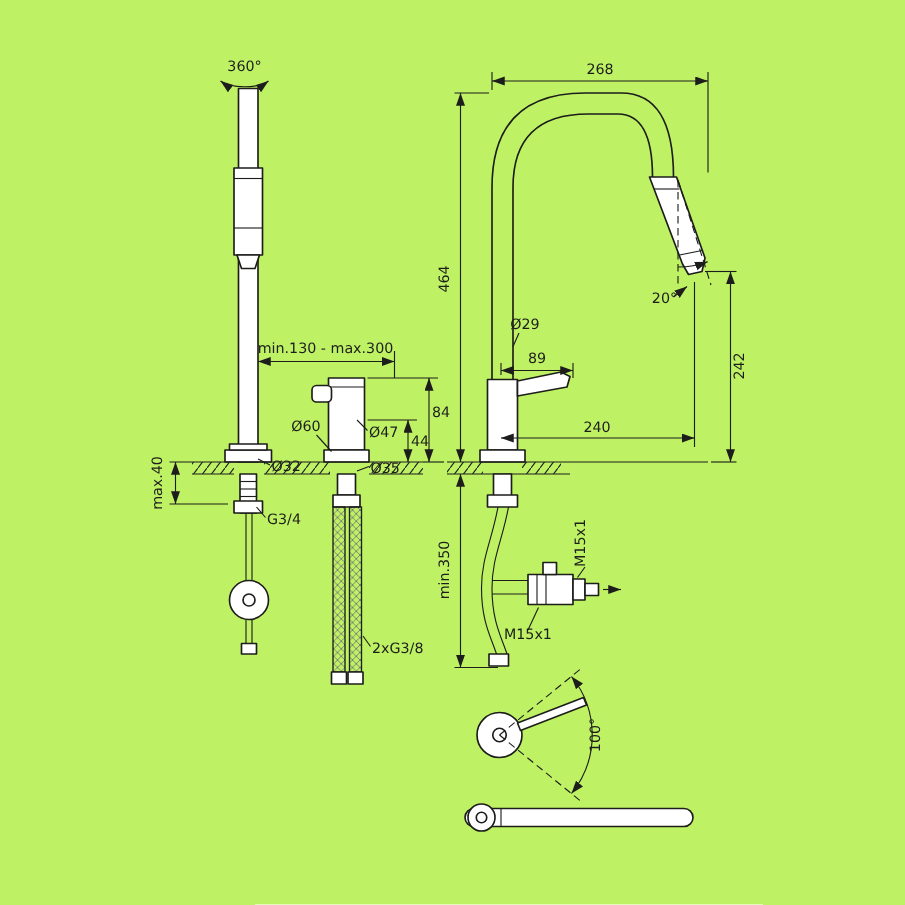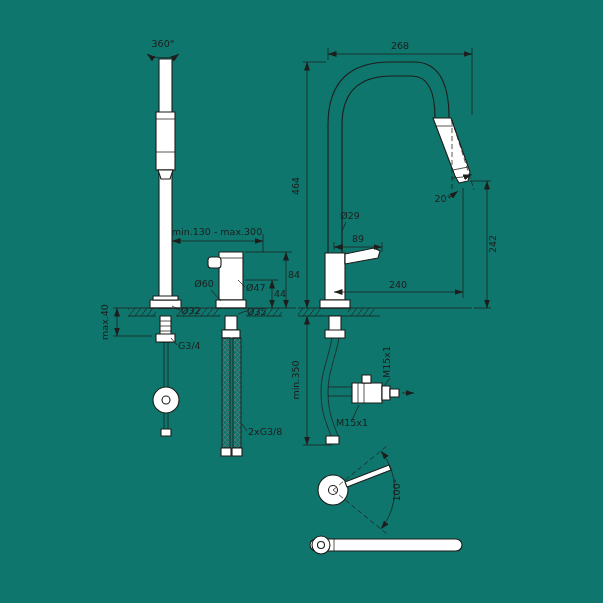--- a/index.html
+++ b/index.html
@@ -1,16 +1,16 @@
 <!DOCTYPE html>
 <html><head>
 <meta charset="utf-8">
 <style>
   html,body { margin:0; padding:0; background:#ffffff; }
-  .canvas { position:relative; width:603px; height:603px; background:#0f766e; overflow:hidden; }
+  .canvas { position:relative; width:603px; height:603px; background:#bef264; overflow:hidden; }
   svg text { font-family:"DejaVu Sans", sans-serif; font-size:9.5px; fill:#1d1d1b; }
   .o  { fill:none; stroke:#1d1d1b; stroke-width:1.1; stroke-linejoin:round; stroke-linecap:round; }
   .of { fill:#ffffff; stroke:#1d1d1b; stroke-width:1.1; stroke-linejoin:round; }
   .d  { fill:none; stroke:#1d1d1b; stroke-width:0.75; }
   .dash { stroke-dasharray:5 3; }
 </style>
 </head>
 <body>
 
 <div class="canvas">

